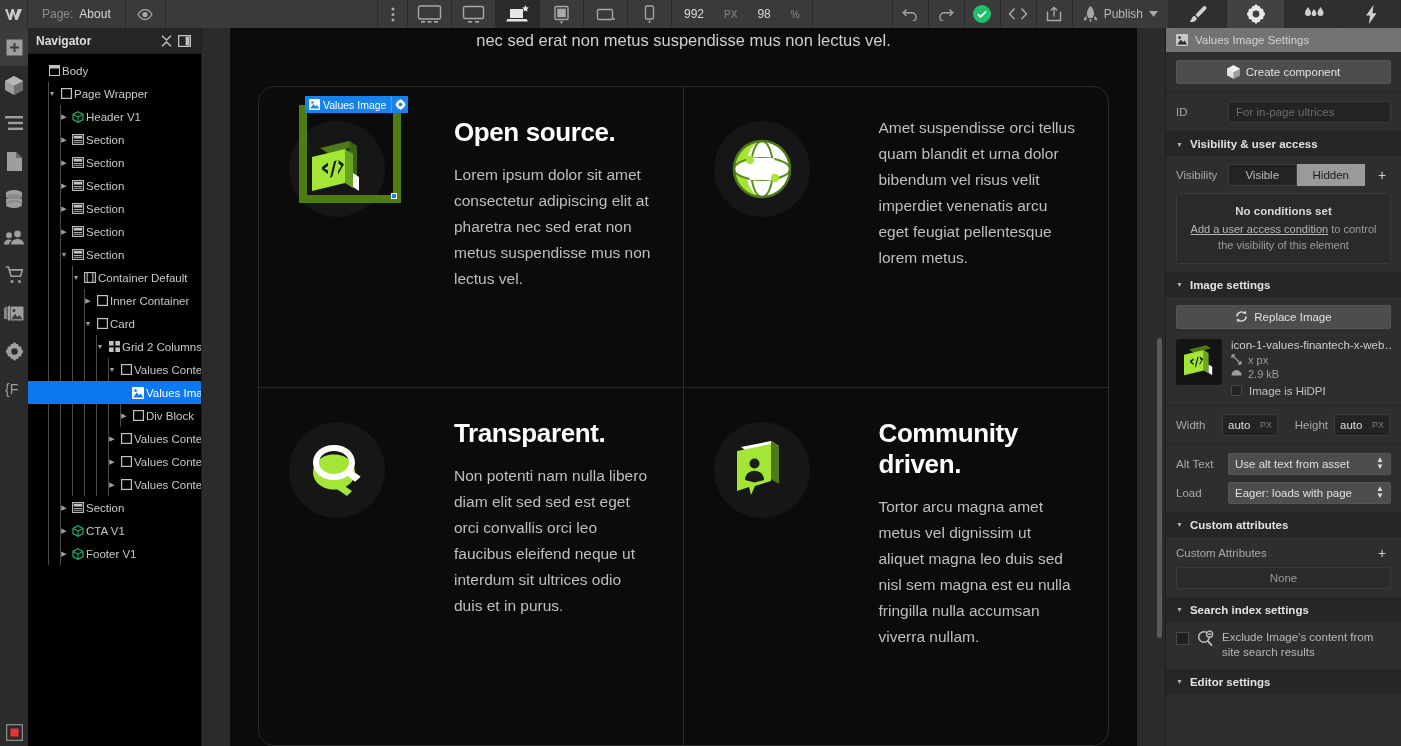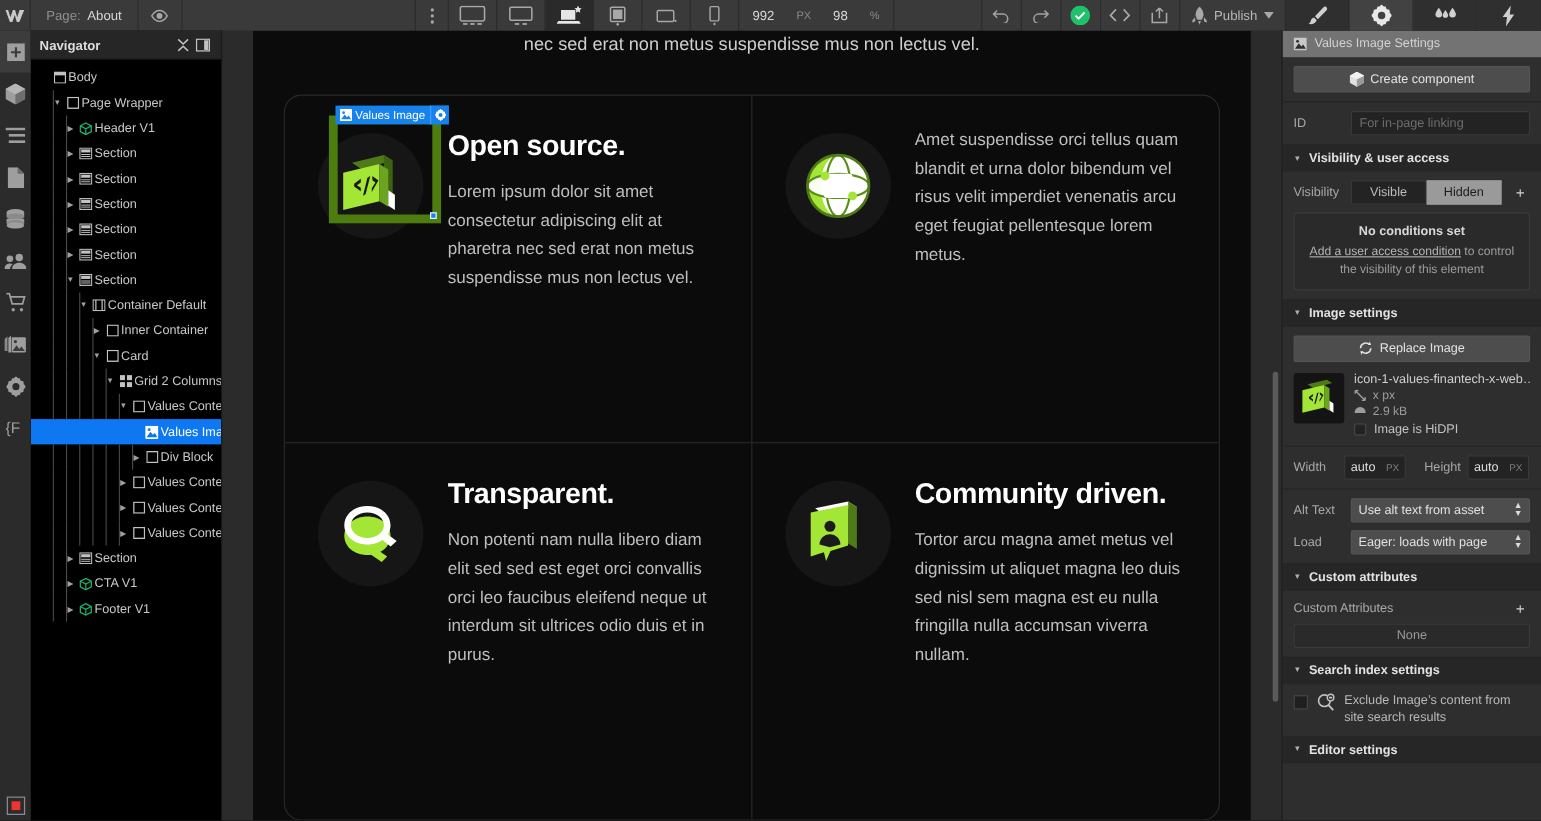--- a/index.html
+++ b/index.html
@@ -96,21 +96,21 @@
   }
   .grid { display: grid; grid-template-columns: 1fr 1fr; width: 100%; height: 100%; }
   .cell { position: relative; padding: 28px 30px; display: flex; gap: 22px; }
   .cell.br { border-right: 1px solid #2a2a2a; }
   .cell.bb { border-bottom: 1px solid #2a2a2a; }
   .icowrap { flex: 0 0 96px; padding-top: 6px; }
   .circ {
     width: 96px; height: 96px; border-radius: 50%; background: #161616;
     display: flex; align-items: center; justify-content: center;
   }
-  .ctext { flex: 1; min-width: 0; }
+  .ctext { flex: 1; min-width: 0; margin-left: 47px; }
   .ch {
     font-size: 26px; font-weight: bold; color: #ffffff; letter-spacing: -0.4px;
     margin-bottom: 14px; margin-top: 2px;
   }
   .cp { font-size: 15.5px; color: #bfbfbf; line-height: 1.68; }
 
   
   .selbox {
     position: absolute; top: 18px; left: 40px; width: 102px; height: 98px;
     border: 8px solid #4d7c0f;
@@ -979,21 +979,21 @@
               <path fill="#f0f0f0" d="M9 0 18 5 9 9.6 0 5z"></path>
             </svg>
         </span>
         <span>Create component</span>
       </div>
     </div>
 
     <div class="rp-sec">
       <div class="row">
         <span class="lab">ID</span>
-        <span class="inp">For in-page linking</span>
+        <span class="inp">For in-page ultrices</span>
       </div>
     </div>
 
     <div class="rp-sechead">
       <span class="tri">▼</span>
       <span>Visibility &amp; user access</span>
     </div>
 
     <div class="rp-sec">
       <div class="row">

